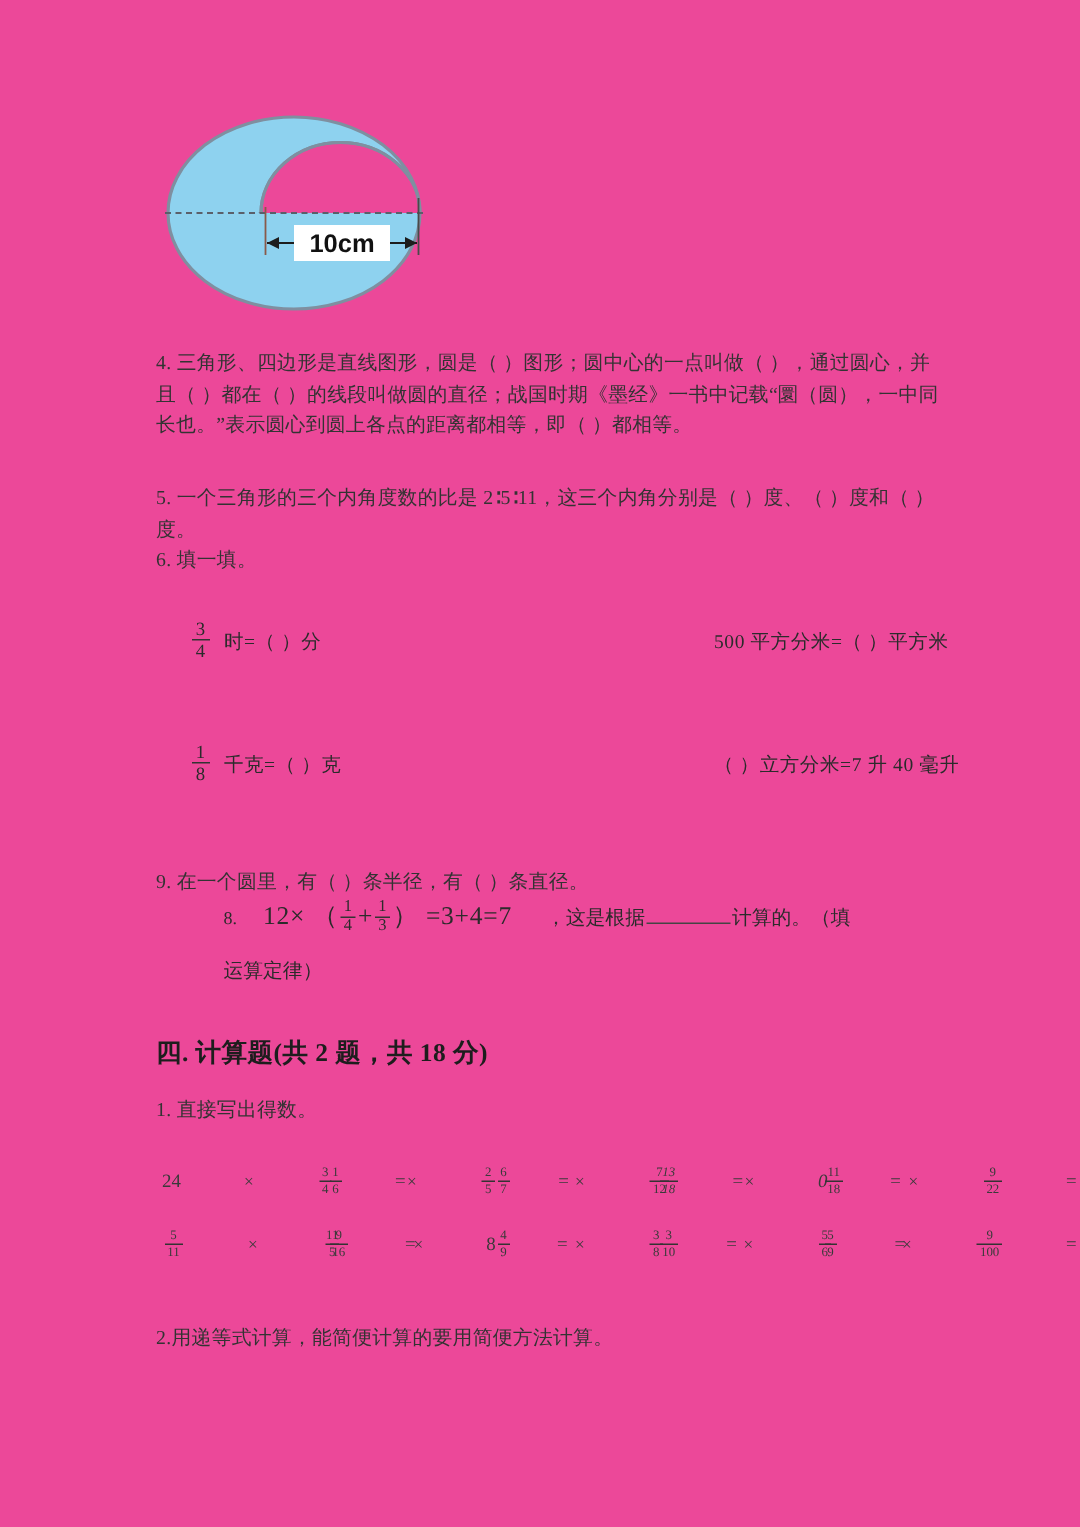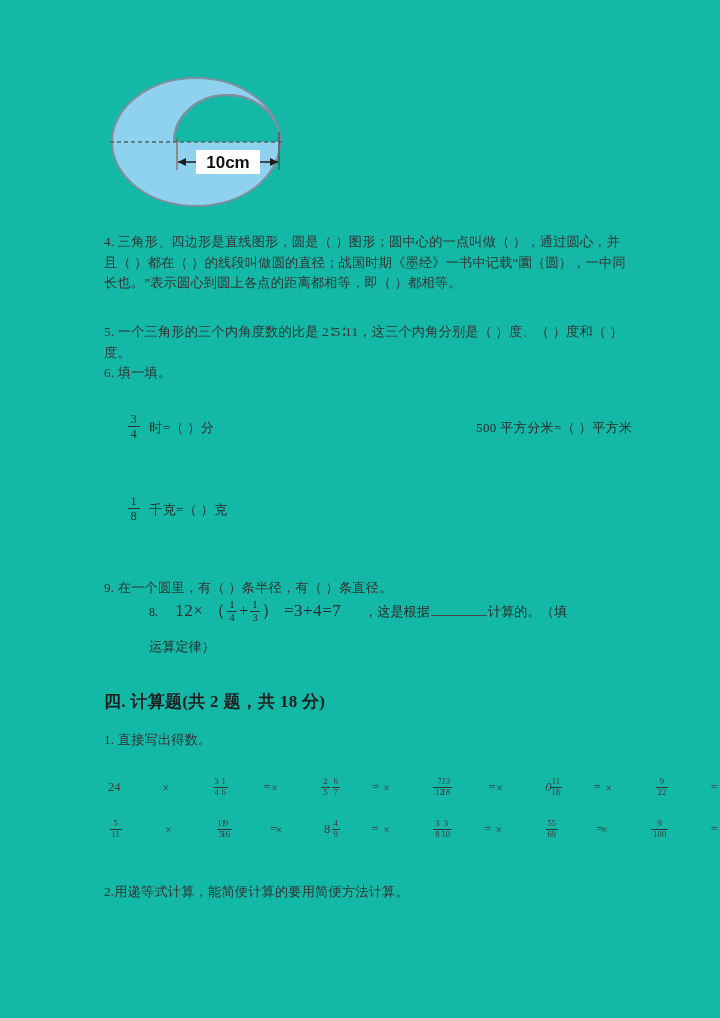--- a/index.html
+++ b/index.html
@@ -4,21 +4,21 @@
 <style>
   html, body {
     margin: 0;
     padding: 0;
     background: #ffffff;
   }
   .page {
     position: relative;
     width: 720px;
     height: 1018px;
-    background: #14b8a6;
+    background: #ec4899;
     font-family: "Liberation Serif", "DejaVu Serif", serif;
     color: #2b2b2b;
     overflow: hidden;
   }
 
   
   .figure-wrap {
     position: absolute;
     left: 104px;
     top: 72px;
@@ -166,20 +166,23 @@
     </div>
   </div>
 
   <div class="fillrow" style="left:126px; top:496px;">
     <div class="colA">
       <span class="frac big">
         <span class="num">1</span>
         <span class="den">8</span>
       </span>
       <span class="txt">千克=（       ）克</span>
+    </div>
+    <div class="colB">
+      <span class="txt" style="margin-left:100px;">（       ）立方分米=7 升 40 毫升</span>
     </div>
   </div>
 
   <div class="blk" style="left:104px; top:578px;">9. 在一个圆里，有（     ）条半径，有（     ）条直径。</div>
 
   <div style="position:absolute; left:104px; top:600px; width:530px; font-size:13.2px; line-height:22px;margin-left:45px;">
     <span style="font-size:12px;">8.</span>
     <span class="eq" style="margin-left:14px;">
       <span>12</span><span>×</span>
       <span>（</span><span class="frac">

